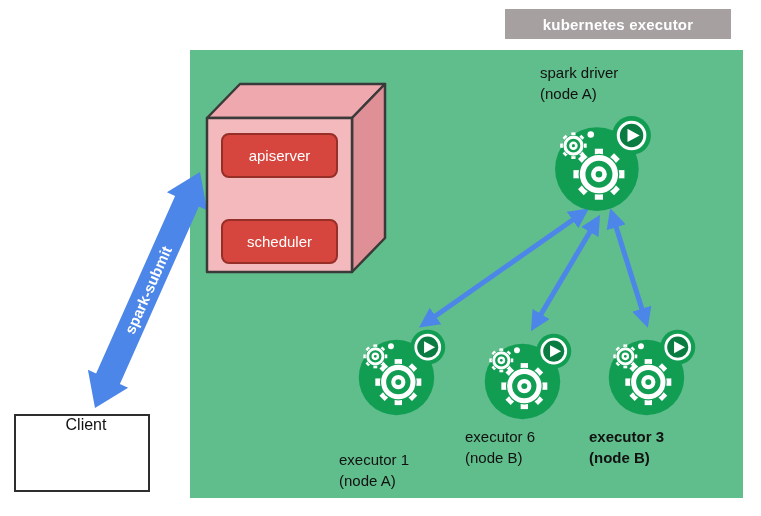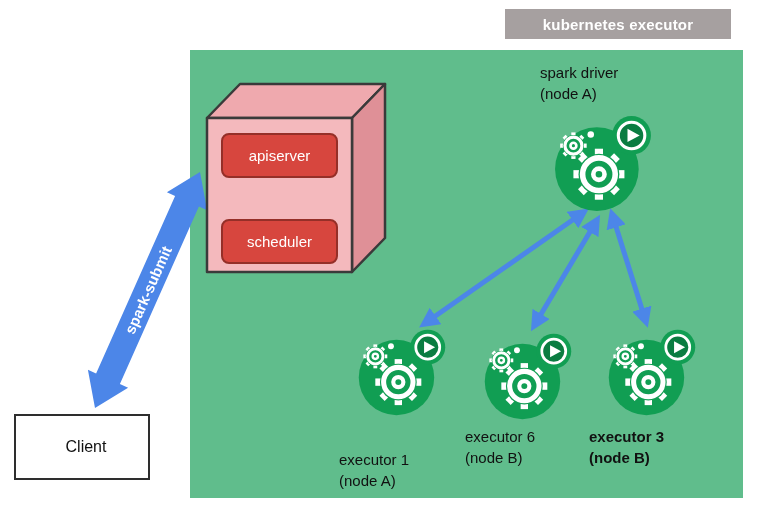--- a/index.html
+++ b/index.html
@@ -42,23 +42,23 @@
   .exec2-label    { left:465px; top:426px; }
   .exec3-label    { left:589px; top:426px;font-weight:bold; }
 
   .spark-submit-label {
     position:absolute; left:148px; top:290px;
     transform:translate(-50%,-50%) rotate(-66deg);
     color:#fff; font-weight:bold; font-size:15px; white-space:nowrap;
   }
 
   .client-box {
-    position:absolute; left:14px; top:414px; width:136px; height:66px;
+    position:absolute; left:14px; top:414px; width:136px; height:78px;
     background:#fff; border:2px solid #2e2e2e;
-    display:flex; align-items:center; justify-content:center;
+    display:flex; align-items:flex-start; justify-content:center;
     font-size:16px; color:#111;padding-left:8px;
   }
 
   
   .cube-front { fill:var(--cube-front,#F4B9BD); }
   .cube-top   { fill:var(--cube-top,#EFA9AE); }
   .cube-side  { fill:var(--cube-side,#DF9097); }
   .cube-stroke{ stroke:var(--cube-outline,#3A3A3A); stroke-width:2.5; stroke-linejoin:round; }
   .icon-green-fill { fill:var(--icon-green,#119E53); }
   .play-green-fill { fill:var(--icon-play-green,#0A7C41); }

